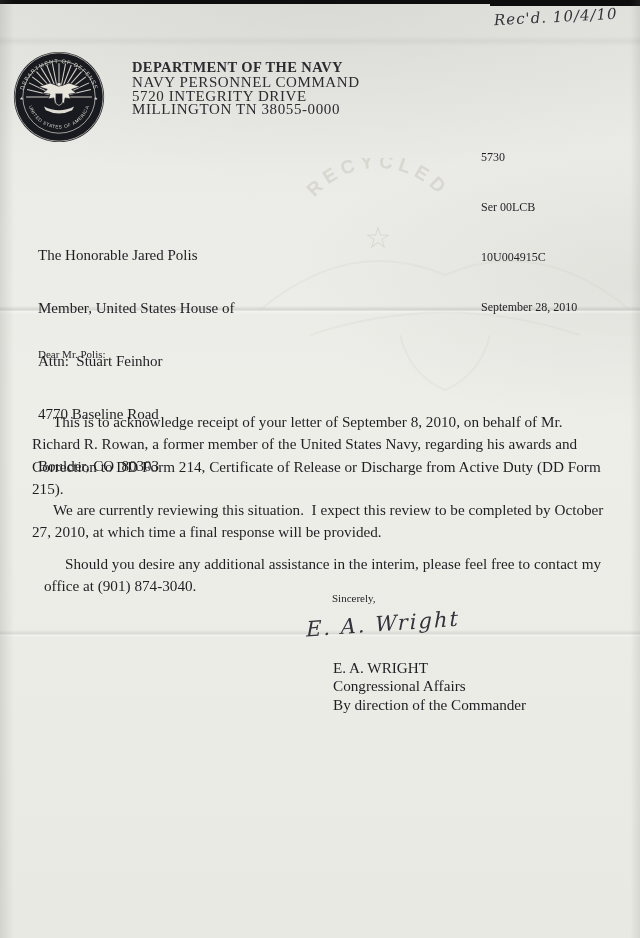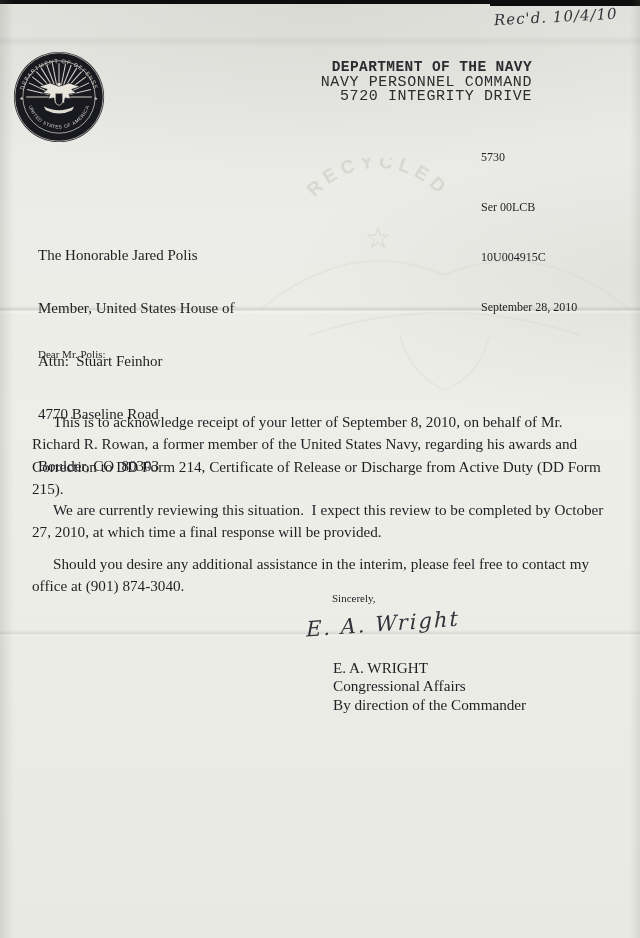--- a/index.html
+++ b/index.html
@@ -37,36 +37,36 @@
     transform:rotate(-3deg);
   }
   .signature-script{
     position:absolute;left:306px;top:612px;
     font-size:21px;letter-spacing:2px;
     transform:rotate(-4deg) skewX(-4deg);
   }
 
   
   .seal{position:absolute;left:12px;top:48px;width:94px;height:98px;}
-  .letterhead{position:absolute;left:132px;top:58px;width:400px;text-align:right;font-family:Liberation Mono, monospace;color:#2b2b30;}
+  .letterhead{position:absolute;left:132px;top:58px;width:400px;text-align:left;font-family:Liberation Serif, serif;color:#2b2b30;}
   .lh-dept{font-size:14.5px;font-weight:bold;letter-spacing:.4px;line-height:18px;}
   .lh-line{font-size:15px;letter-spacing:.6px;line-height:13.5px;}
 
   
   .ref-block{position:absolute;left:481px;top:116px;font-size:12px;line-height:16.6px;white-space:pre-wrap;}
 
   
   .recipient{position:absolute;left:38px;top:212px;font-size:15px;line-height:17.6px;white-space:pre-wrap;}
 
   .salutation{position:absolute;left:38px;top:348px;font-size:11px;}
 
   .para{position:absolute;left:32px;width:580px;font-size:15.2px;line-height:22.2px;text-indent:21px;white-space:pre-wrap;text-align:left;}
   .para-1{top:396px;}
   .para-2{top:484px;}
-  .para-3{top:538px;}
+  .para-3{top:538px;margin-left:12px;}
 
   .valediction{position:absolute;left:332px;top:592px;font-size:11px;}
   .signer-block{position:absolute;left:333px;top:659px;font-size:15.2px;line-height:18.4px;}
 
   
   .watermark{position:absolute;left:278px;top:158px;width:200px;height:120px;opacity:.85;pointer-events:none;}
   .emblem-watermark{position:absolute;left:250px;top:215px;width:390px;height:200px;pointer-events:none;opacity:.5;}
 </style>
 </head>
 <body>
@@ -125,20 +125,21 @@
       <textPath href="#sealBottomArc" startOffset="50%" text-anchor="middle">UNITED STATES OF AMERICA</textPath>
     </text>
     <text x="8" y="53" font-size="5" fill="#d6d6cc">★</text>
     <text x="87" y="53" font-size="5" fill="#d6d6cc">★</text>
   </svg>
 
   <div class="letterhead">
     <div class="lh-dept">DEPARTMENT OF THE NAVY</div>
     <div class="lh-line">NAVY PERSONNEL COMMAND</div>
     <div class="lh-line">5720 INTEGRITY DRIVE</div>
+    <div class="lh-line">MILLINGTON TN 38055-0000</div>
   </div>
 
   <svg class="watermark" viewBox="0 0 200 120">
     <defs>
         <path id="wmArc" d="M 18,92 A 82,82 0 0 1 182,92"></path>
       </defs>
     <text font-family="Liberation Sans, sans-serif" font-size="19" font-weight="bold" fill="#c3c3b6" opacity="0.55" letter-spacing="5">
       <textPath href="#wmArc" startOffset="50%" text-anchor="middle">RECYCLED</textPath>
     </text>
     <text x="100" y="90" font-size="30" text-anchor="middle" fill="#c3c3b6" opacity="0.55">☆</text>

